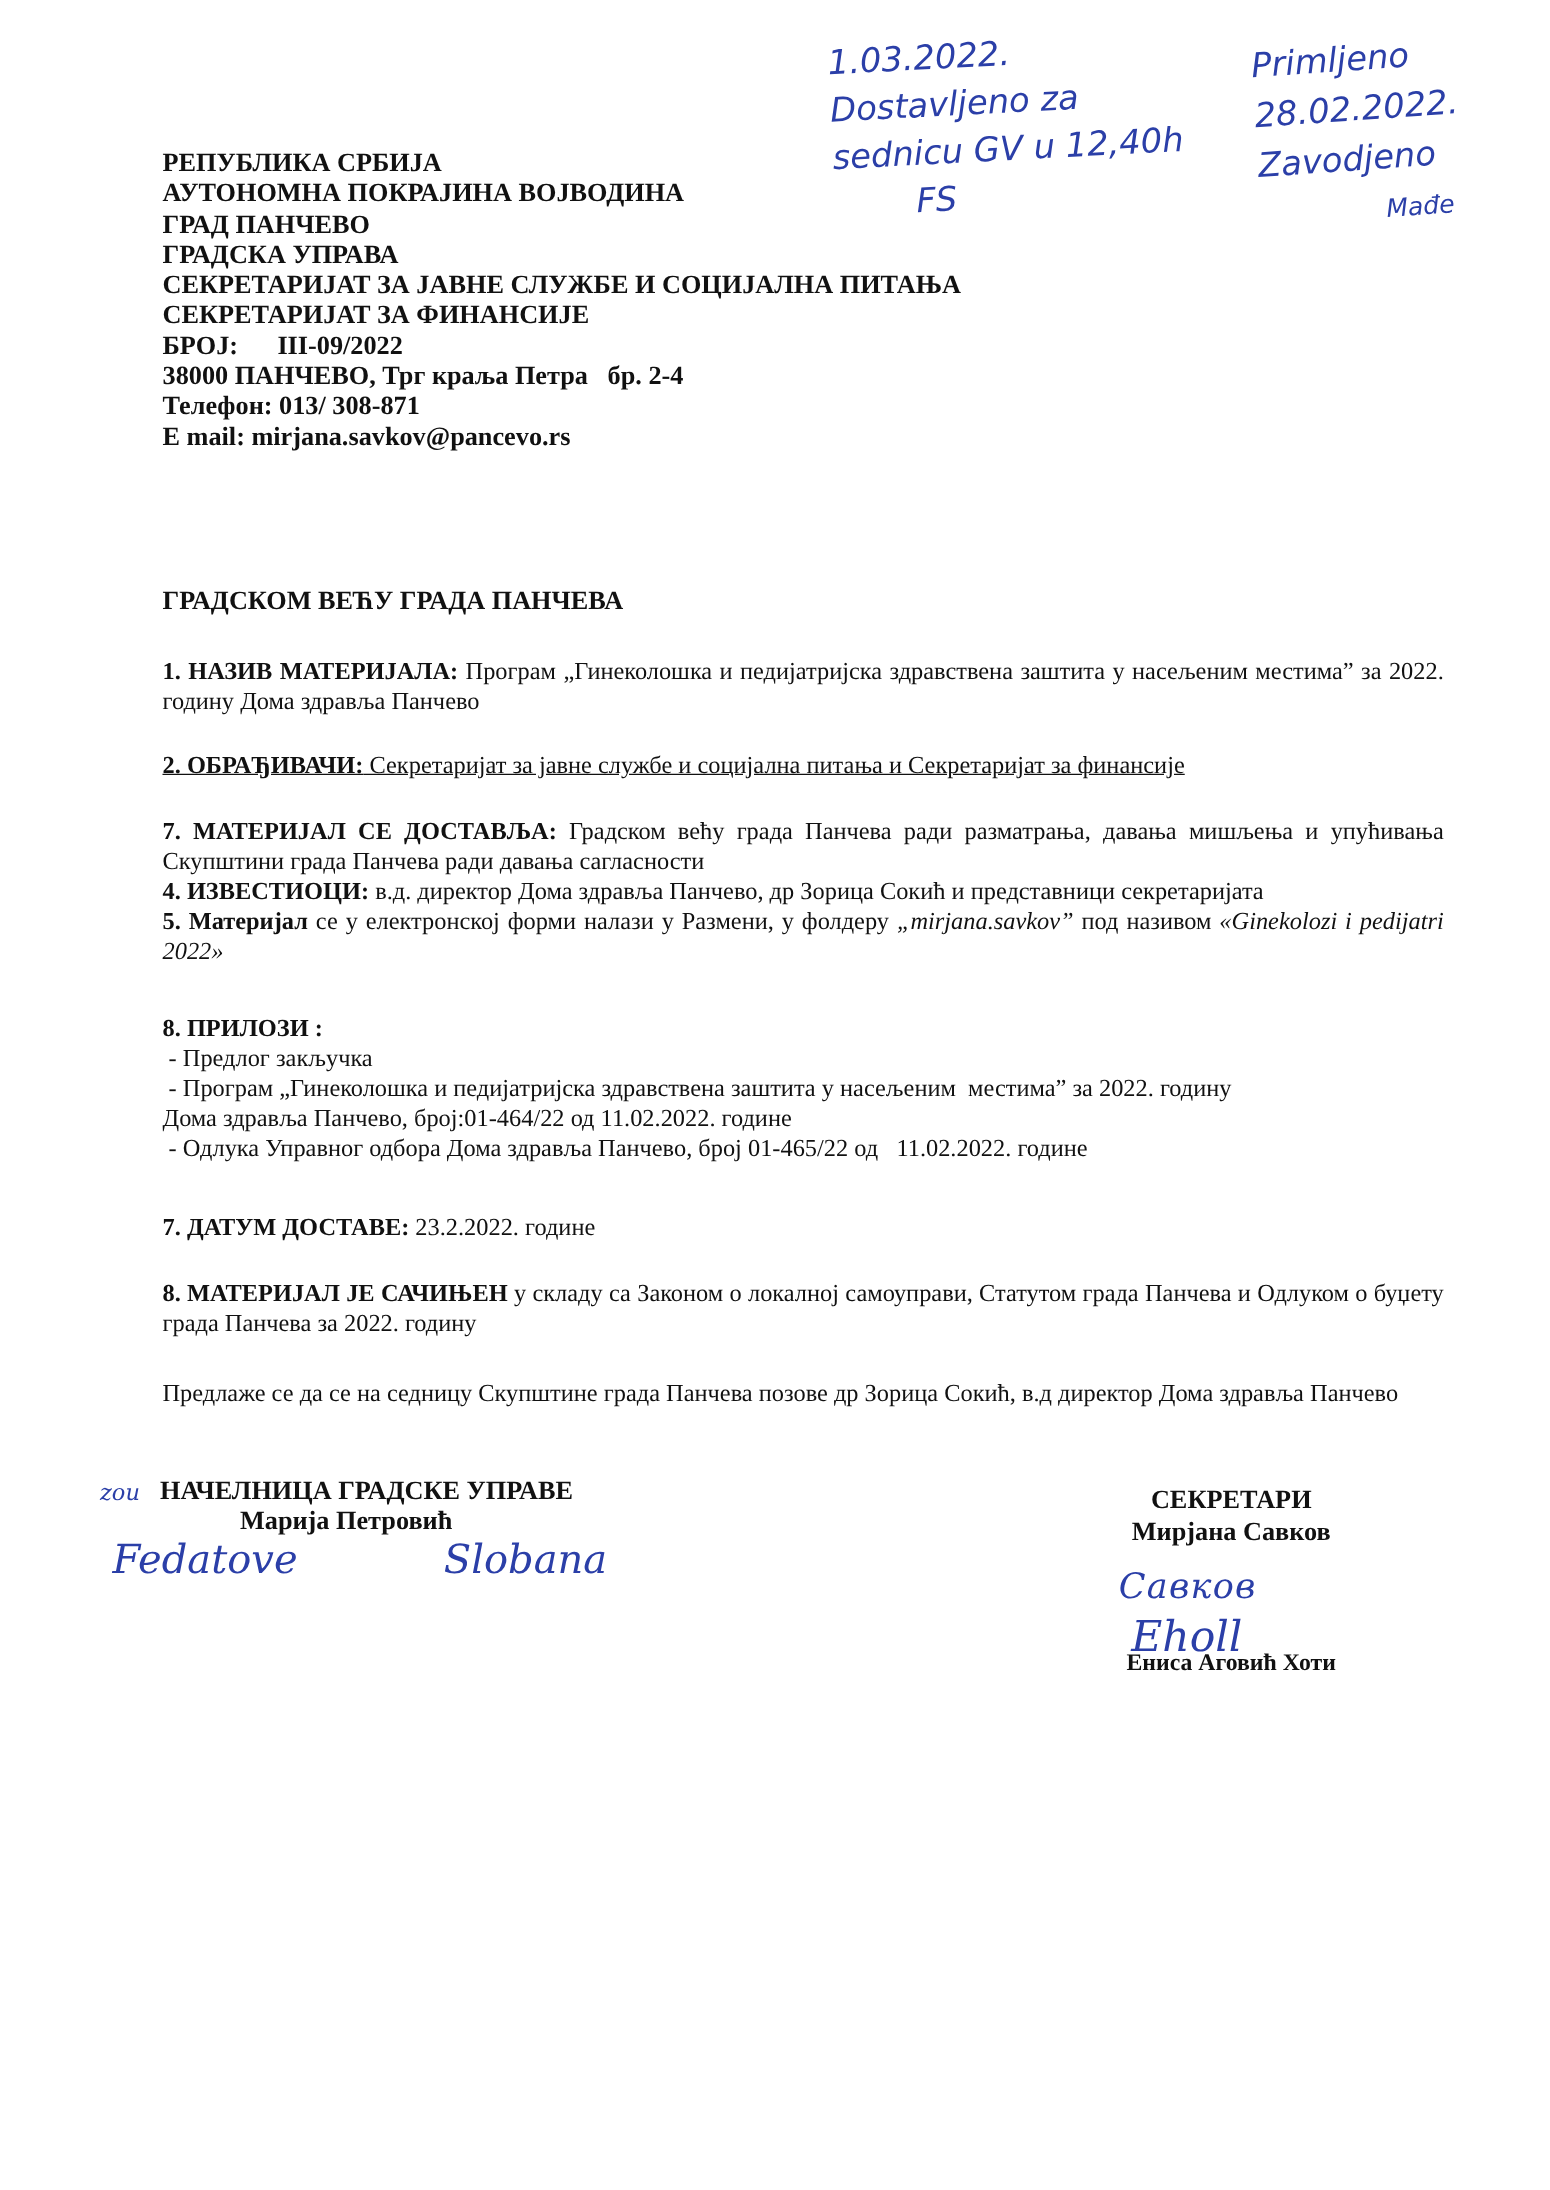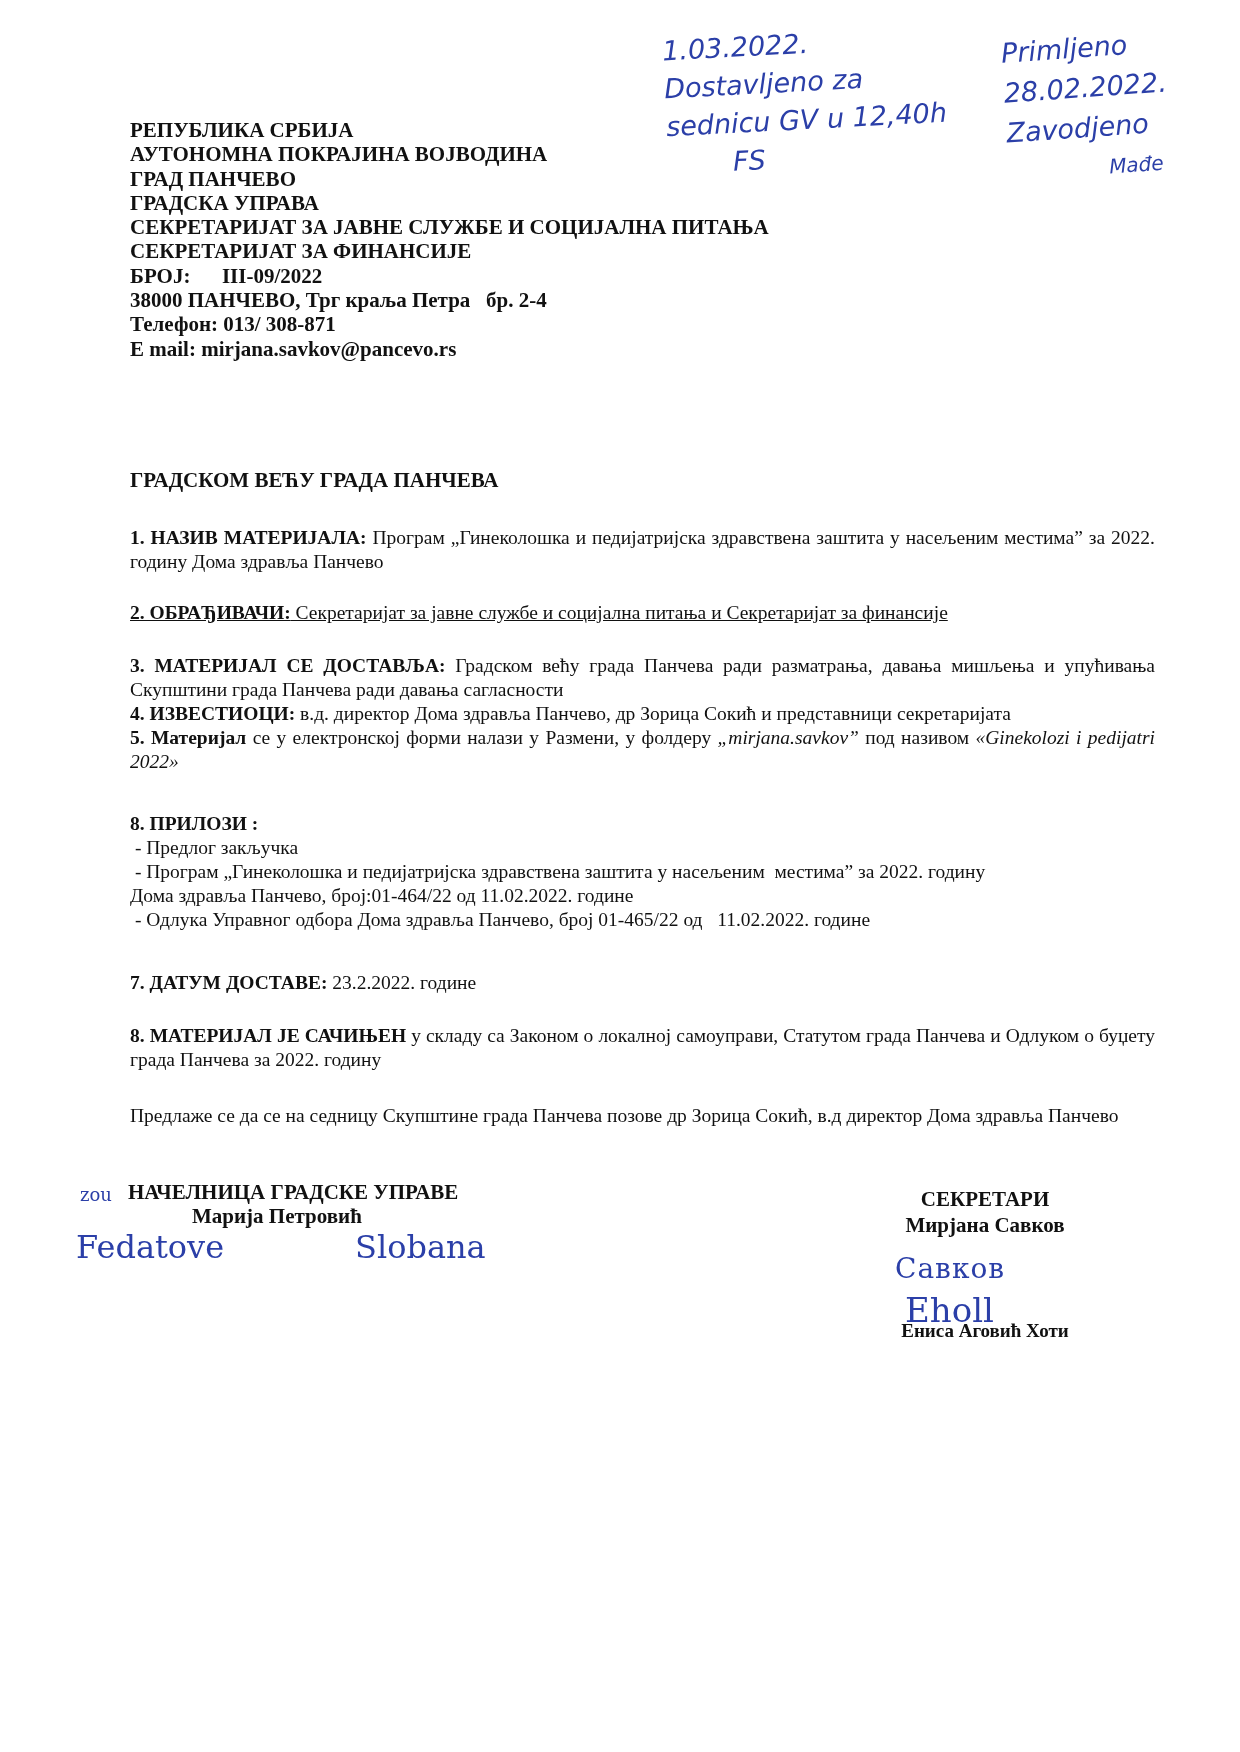--- a/index.html
+++ b/index.html
@@ -27,23 +27,23 @@
   .sig-left { position: absolute; left: 128px; top: 1180px; font-weight: bold; font-size: 21px; line-height: 24px; }
   .sig-left .name { padding-left: 64px; }
   .sig-right { position: absolute; left: 880px; top: 1186px; font-weight: bold; font-size: 21px; line-height: 26px; text-align: center; width: 210px; }
   .sig-right .name2 { position: absolute; top: 132px; left: -5px; width: 220px; font-size: 19px; }
 
   .hand { position: absolute; color: #2b3fa8; font-family: "DejaVu Sans", sans-serif; font-style: italic; }
   .note1 { left: 665px; top: 25px; font-size: 27px; line-height: 38px; transform: rotate(-3deg); }
   .note1 .l4 { padding-left: 65px; }
   .note2 { left: 1005px; top: 28px; font-size: 27px; line-height: 40px; transform: rotate(-4deg); }
   .note2 .l4 { padding-left: 100px; font-size: 20px; }
-  .sig-script { position: absolute; color: #2b3fa8; font-family: "DejaVu Serif", serif; }
+  .sig-script { position: absolute; color: #2b3fa8; font-family: "DejaVu Serif", serif; font-style: italic; }
   .s-zou { left: 80px; top: 1184px; font-size: 18px; }
-  .s-fed { left: 76px; top: 1228px; font-size: 32px; }
+  .s-fed { left: 90px; top: 1228px; font-size: 32px; }
   .s-slo { left: 355px; top: 1228px; font-size: 32px; }
   .s-sav { left: 895px; top: 1252px; font-size: 28px; letter-spacing: 1px; }
   .s-eni { left: 905px; top: 1290px; font-size: 34px; }
 </style>
 </head>
 <body>
 
 <div class="page">
 
   <div class="hand note1">
@@ -76,21 +76,21 @@
 
   <div class="body-block sec1">
     <b>1. НАЗИВ МАТЕРИЈАЛА:</b><span> Програм „Гинеколошка и педијатријска здравствена заштита у насељеним местима” за 2022. годину Дома здравља Панчево</span>
   </div>
 
   <div class="body-block sec2">
     <b>2. ОБРАЂИВАЧИ:</b><span> Секретаријат за јавне службе и социјална питања и Секретаријат за финансије</span>
   </div>
 
   <div class="body-block sec3">
-    <div><b>3. МАТЕРИЈАЛ СЕ ДОСТАВЉА:</b><span> Градском већу града Панчева ради разматрања, давања мишљења и упућивања Скупштини града Панчева ради давања сагласности</span></div>
+    <div><b>7. МАТЕРИЈАЛ СЕ ДОСТАВЉА:</b><span> Градском већу града Панчева ради разматрања, давања мишљења и упућивања Скупштини града Панчева ради давања сагласности</span></div>
     <div><b>4. ИЗВЕСТИОЦИ:</b><span> в.д. директор Дома здравља Панчево, др Зорица Сокић и представници секретаријата</span></div>
     <div><b>5. Материјал</b><span> се у електронској форми налази у Размени, у фолдеру </span><i>„mirjana.savkov”</i><span> под називом </span><i>«Ginekolozi i pedijatri 2022»</i></div>
   </div>
 
   <div class="body-block sec6 attachments">
     <b>8. ПРИЛОЗИ :</b>
     <div class="item"> - Предлог закључка</div>
     <div class="item"> - Програм „Гинеколошка и педијатријска здравствена заштита у насељеним  местима” за 2022. годину</div>
     <div class="item">Дома здравља Панчево, број:01-464/22 од 11.02.2022. године</div>
     <div class="item"> - Одлука Управног одбора Дома здравља Панчево, број 01-465/22 од   11.02.2022. године</div>

